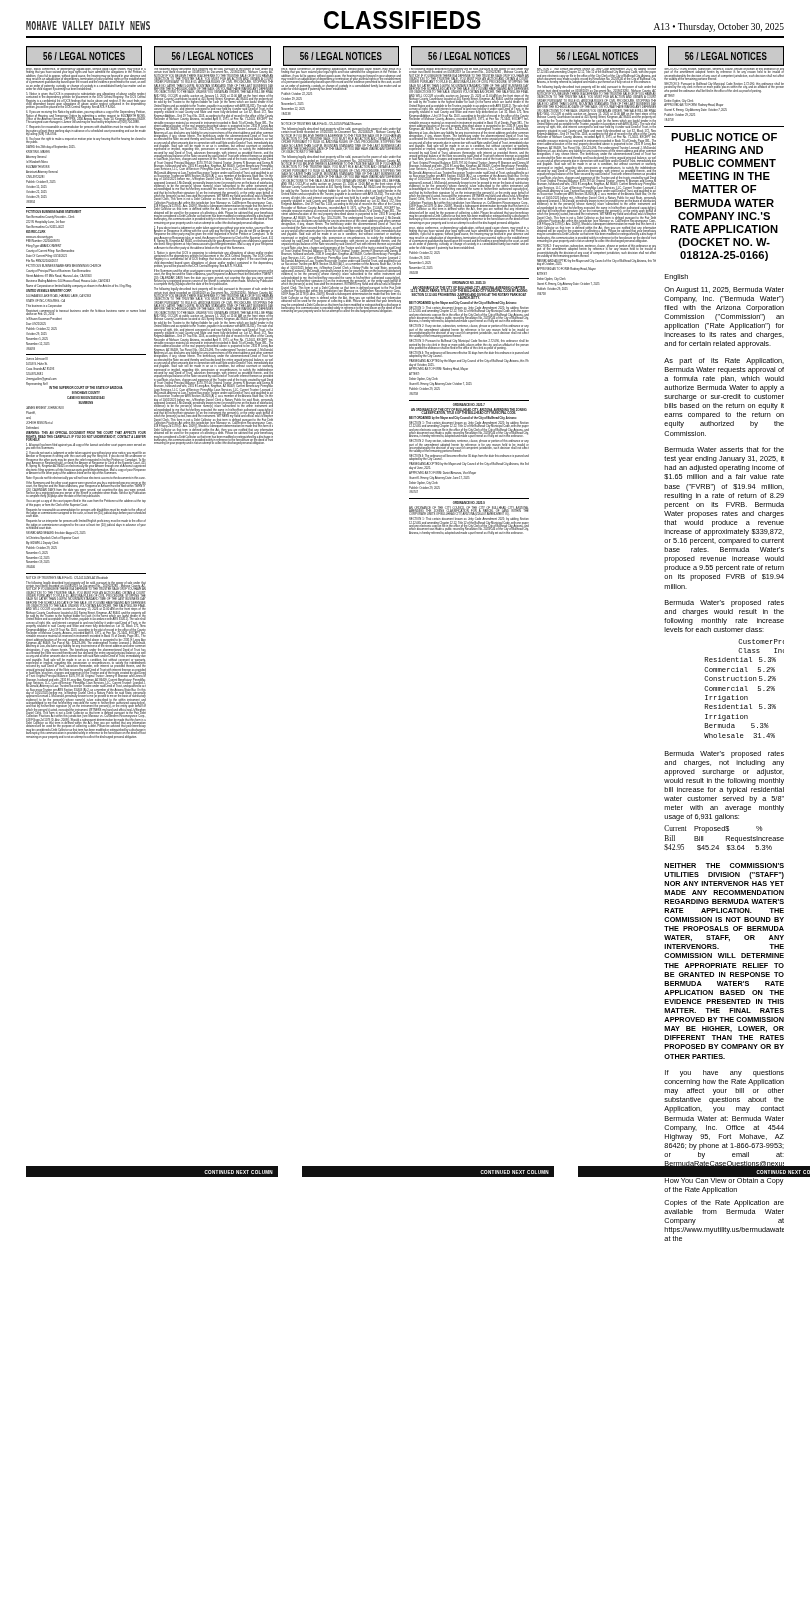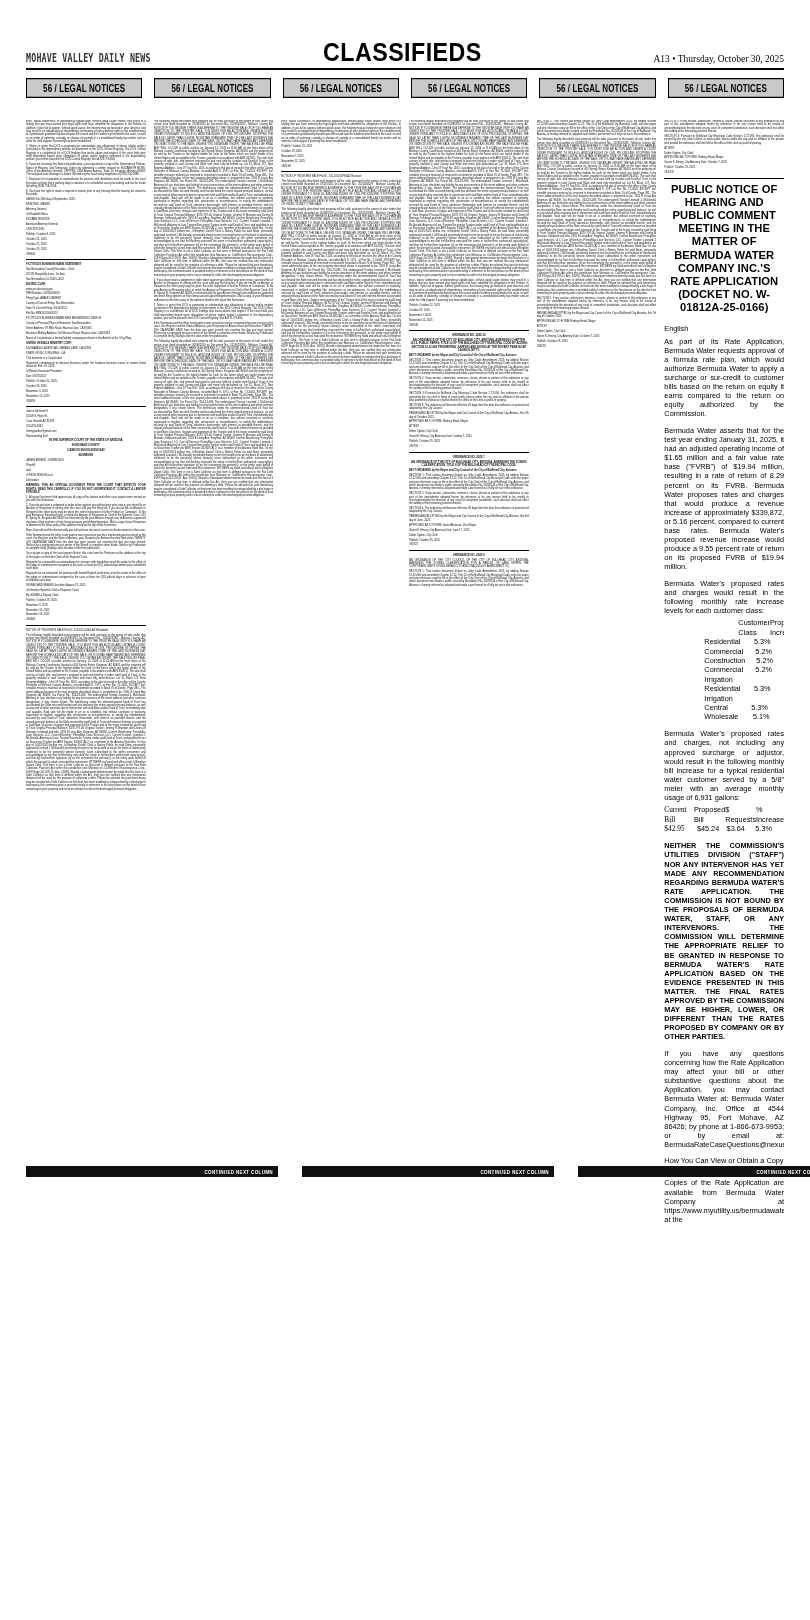--- a/index.html
+++ b/index.html
@@ -4,40 +4,40 @@
 <style>
   * { box-sizing: border-box; }
   html, body { margin:0; padding:0; }
   body {
     width: 810px; height: 1620px;
     background: #ffffff;
     font-family: "Liberation Sans", sans-serif;
     color: #000;
     overflow: hidden;
   }
-  .page { width:810px; height:1199px; padding: 40px 26px 0 26px; position:relative; }
+  .page { width:810px; height:1199px; padding: 8px 26px 0 26px; position:relative; }
 
   
   .masthead { display:flex; align-items:flex-end; justify-content:space-between;
     border-bottom: 2px solid #000; padding-bottom: 3px; }
   .mh-left { font-family:"Liberation Sans Mono", monospace; font-size:8.3px; letter-spacing:0.2px;
     font-weight:700; transform: scaleY(1.45); transform-origin: left bottom; color:#333; }
   .mh-center { font-family:"Liberation Sans", sans-serif; font-size:25px; font-weight:900;
     letter-spacing:0.5px; line-height:1; transform: scaleX(0.93); }
   .mh-right { font-family:"Liberation Serif", serif; font-size:9.5px; font-weight:400; padding-bottom:1px; }
 
   
   .chips { display:flex; gap:12px; margin-top:10px; }
   .chip { flex:1 1 0; background:#c9c9c9; border:1px solid #000;
     text-align:center; font-family:"Liberation Sans", sans-serif;
     font-size:8px; font-weight:900; letter-spacing:0.1px; padding:2.5px 0 2.5px;
     transform:scaleY(1.25); }
 
   
-  .cols { display:flex; gap:8px; margin-top:24px; height:1458px; }
+  .cols { display:flex; gap:8px; margin-top:4px; height:1458px; }
   .col { flex:1 1 0; position:relative; overflow:hidden; }
 
   
   .tiny {
     font-family:"Liberation Sans", sans-serif;
     font-size:2.75px; line-height:3.35px; text-align:justify;
     letter-spacing:-0.02px; color:#111; word-spacing:-0.1px;
   }
   .tiny p { margin:0 0 1.6px 0; }
   .tiny .b { font-weight:700; }
@@ -45,21 +45,21 @@
   .rule { border-top:1px solid #000; margin:3px 0 3px; }
 
   
   .feature { font-family:"Liberation Sans", sans-serif; }
   .feature h2 { font-size:11.2px; line-height:13.2px; font-weight:700;
     text-align:center; margin:4px 0 9px 0; letter-spacing:0.05px; }
   .feature h3 { font-size:7.3px; line-height:9px; font-weight:400; margin:7px 0 4px 0; }
   .feature p { font-size:7.3px; line-height:9.1px; text-align:justify; margin:0 0 7.5px 0; }
   .feature p.tight { margin-bottom:3px; }
   .feature p.bold { font-weight:700; }
-  .rate-table { font-size:7.3px; line-height:9.4px; margin:0 0 7.5px 0; }
+  .rate-table { font-size:7.3px; line-height:9.4px; margin:0 0 7.5px 0;font-family:Liberation Mono, monospace; }
   .rate-table .rt-row { display:flex; }
   .rate-table .rt-head { padding-left:34px; }
   .rate-table .rt-head .c1 { width:86px; }
   .rate-table .rt-row .c1 { width:86px; padding-left:40px; }
   .rate-table .rt-row .c2 { width:74px; text-align:center; }
   .rate-table .rt-head .c2 { width:92px; text-align:left; }
   .bill-table { font-size:7.3px; line-height:9.6px; margin:0 0 7.5px 0; }
   .bill-table .bt-row { display:flex; }
   .bill-table .bt-row > span { }
   .bt-c1 { width:68px;font-family:Liberation Serif, serif; } .bt-c2 { width:62px; } .bt-c3 { width:60px; } .bt-c4 { width:60px; }
@@ -295,20 +295,21 @@
         <p>Publish: October 29, 2025</p>
         <p>#84758</p>
       </div>
 
       <div class="rule"></div>
 
       <div class="feature">
         <h2>PUBLIC NOTICE OF HEARING AND PUBLIC COMMENT MEETING IN THE MATTER OF BERMUDA WATER COMPANY INC.'S RATE APPLICATION (DOCKET NO. W-01812A-25-0166)</h2>
 
         <h3>English</h3>
+        <p>On August 11, 2025, Bermuda Water Company, Inc. ("Bermuda Water") filed with the Arizona Corporation Commission ("Commission") an application ("Rate Application") for increases to its rates and charges, and for certain related approvals.</p>
         <p>As part of its Rate Application, Bermuda Water requests approval of a formula rate plan, which would authorize Bermuda Water to apply a surcharge or sur-credit to customer bills based on the return on equity it earns compared to the return on equity authorized by the Commission.</p>
         <p>Bermuda Water asserts that for the test year ending January 31, 2025, it had an adjusted operating income of $1.65 million and a fair value rate base ("FVRB") of $19.94 million, resulting in a rate of return of 8.29 percent on its FVRB. Bermuda Water proposes rates and charges that would produce a revenue increase of approximately $339,872, or 5.16 percent, compared to current base rates. Bermuda Water's proposed revenue increase would produce a 9.55 percent rate of return on its proposed FVRB of $19.94 million.</p>
         <p class="tight">Bermuda Water's proposed rates and charges would result in the following monthly rate increase levels for each customer class:</p>
 
         <div class="rate-table">
           <div class="rt-row rt-head">
             <span class="c1">Customer Class</span>
             <span class="c2">Proposed Increase</span>
           </div>
           <div class="rt-row">
@@ -325,26 +326,26 @@
           </div>
           <div class="rt-row">
             <span class="c1">Commercial Irrigation</span>
             <span class="c2">5.2%</span>
           </div>
           <div class="rt-row">
             <span class="c1">Residential Irrigation</span>
             <span class="c2">5.3%</span>
           </div>
           <div class="rt-row">
-            <span class="c1">Central</span>
+            <span class="c1">Bermuda</span>
             <span class="c2">5.3%</span>
           </div>
           <div class="rt-row">
             <span class="c1">Wholesale</span>
-            <span class="c2">5.1%</span>
+            <span class="c2">31.4%</span>
           </div>
         </div>
 
         <p class="tight">Bermuda Water's proposed rates and charges, not including any approved surcharge or adjustor, would result in the following monthly bill increase for a typical residential water customer served by a 5/8" meter with an average monthly usage of 6,931 gallons:</p>
 
         <div class="bill-table">
           <div class="bt-row">
             <span class="bt-c1">Current Bill</span>
             <span class="bt-c2">Proposed Bill</span>
             <span class="bt-c3">$ Requests</span>

